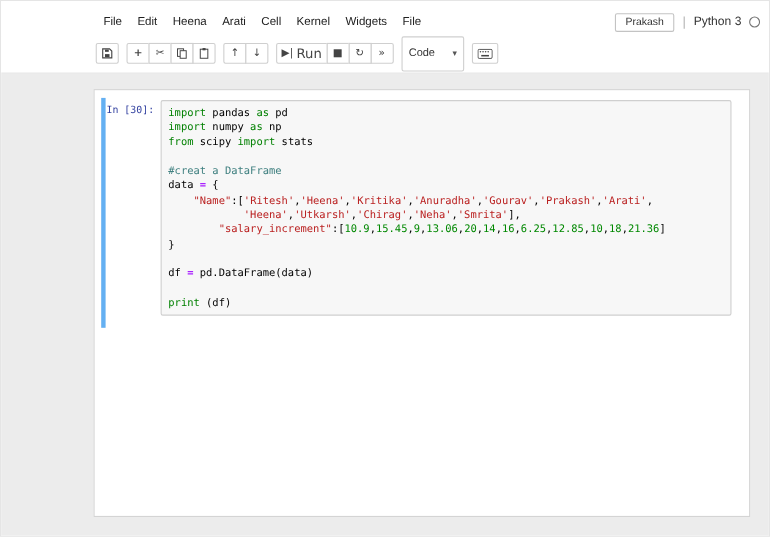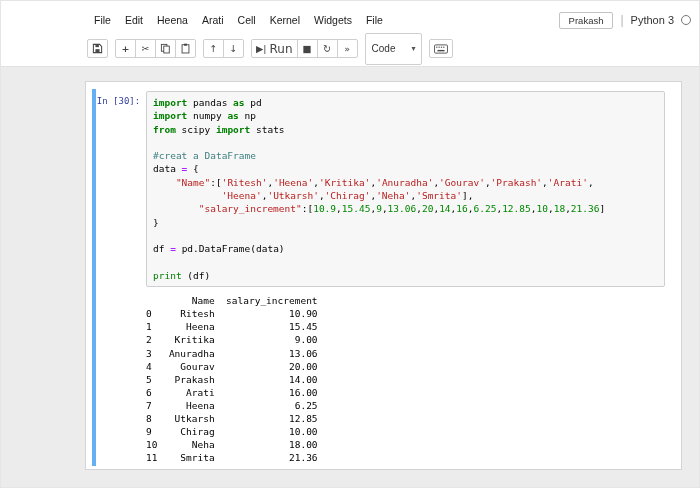--- a/index.html
+++ b/index.html
@@ -102,21 +102,21 @@
     padding: 4px 6px;
     margin-right: 8px;
     cursor: text;
   }
   pre.code {
     margin: 0;
     font-family: "DejaVu Sans Mono", monospace;
     font-size: 9.5px; line-height: 13.3px;
     color: #000; white-space: pre;
   }
-  .tok-k { color: #008000; font-weight: bold; }
+  .tok-k { color: #008000; font-weight: normal; }
   .tok-s { color: #BA2121; }
   .tok-c { color: #408080; }
   .tok-n { color: #008800; }
   .tok-o { color: #AA22FF; font-weight: bold; }
   .tok-b { color: #008000; }
 
   .output-row { margin-top: 5px; }
   pre.output {
     margin: 0; padding-top: 2px;
     font-family: "DejaVu Sans Mono", monospace;
@@ -230,29 +230,16 @@
   <div class="notebook">
     <div class="cell selected">
       <div class="input-row">
         <div class="prompt">In [30]:</div>
         <div class="input-area">
           <pre class="code"><div><span class="tok-k">import</span><span> pandas </span><span class="tok-k">as</span><span> pd</span></div><div><span class="tok-k">import</span><span> numpy </span><span class="tok-k">as</span><span> np</span></div><div><span class="tok-k">from</span><span> scipy </span><span class="tok-k">import</span><span> stats</span></div><div>&nbsp;</div><div><span class="tok-c">#creat a DataFrame</span></div><div><span>data </span><span class="tok-o">=</span><span> {</span></div><div><span>    </span><span class="tok-s">"Name"</span><span>:[</span><span class="tok-s">'Ritesh'</span><span>,</span><span class="tok-s">'Heena'</span><span>,</span><span class="tok-s">'Kritika'</span><span>,</span><span class="tok-s">'Anuradha'</span><span>,</span><span class="tok-s">'Gourav'</span><span>,</span><span class="tok-s">'Prakash'</span><span>,</span><span class="tok-s">'Arati'</span><span>,</span></div><div><span>            </span><span class="tok-s">'Heena'</span><span>,</span><span class="tok-s">'Utkarsh'</span><span>,</span><span class="tok-s">'Chirag'</span><span>,</span><span class="tok-s">'Neha'</span><span>,</span><span class="tok-s">'Smrita'</span><span>],</span></div><div><span>        </span><span class="tok-s">"salary_increment"</span><span>:[</span><span class="tok-n">10.9</span><span>,</span><span class="tok-n">15.45</span><span>,</span><span class="tok-n">9</span><span>,</span><span class="tok-n">13.06</span><span>,</span><span class="tok-n">20</span><span>,</span><span class="tok-n">14</span><span>,</span><span class="tok-n">16</span><span>,</span><span class="tok-n">6.25</span><span>,</span><span class="tok-n">12.85</span><span>,</span><span class="tok-n">10</span><span>,</span><span class="tok-n">18</span><span>,</span><span class="tok-n">21.36</span><span>]</span></div><div><span>}</span></div><div>&nbsp;</div><div><span>df </span><span class="tok-o">=</span><span> pd.DataFrame(data)</span></div><div>&nbsp;</div><div><span class="tok-b">print</span><span> (df)</span></div></pre>
         </div>
       </div>
       <div class="output-row">
         <div class="prompt"></div>
-        <pre class="output">        Name  salary_increment
-0     Ritesh             10.90
-1      Heena             15.45
-2    Kritika              9.00
-3   Anuradha             13.06
-4     Gourav             20.00
-5    Prakash             14.00
-6      Arati             16.00
-7      Heena              6.25
-8    Utkarsh             12.85
-9     Chirag             10.00
-10      Neha             18.00
-11    Smrita             21.36</pre>
       </div>
     </div>
   </div>
 </div>
 
 </body></html>

